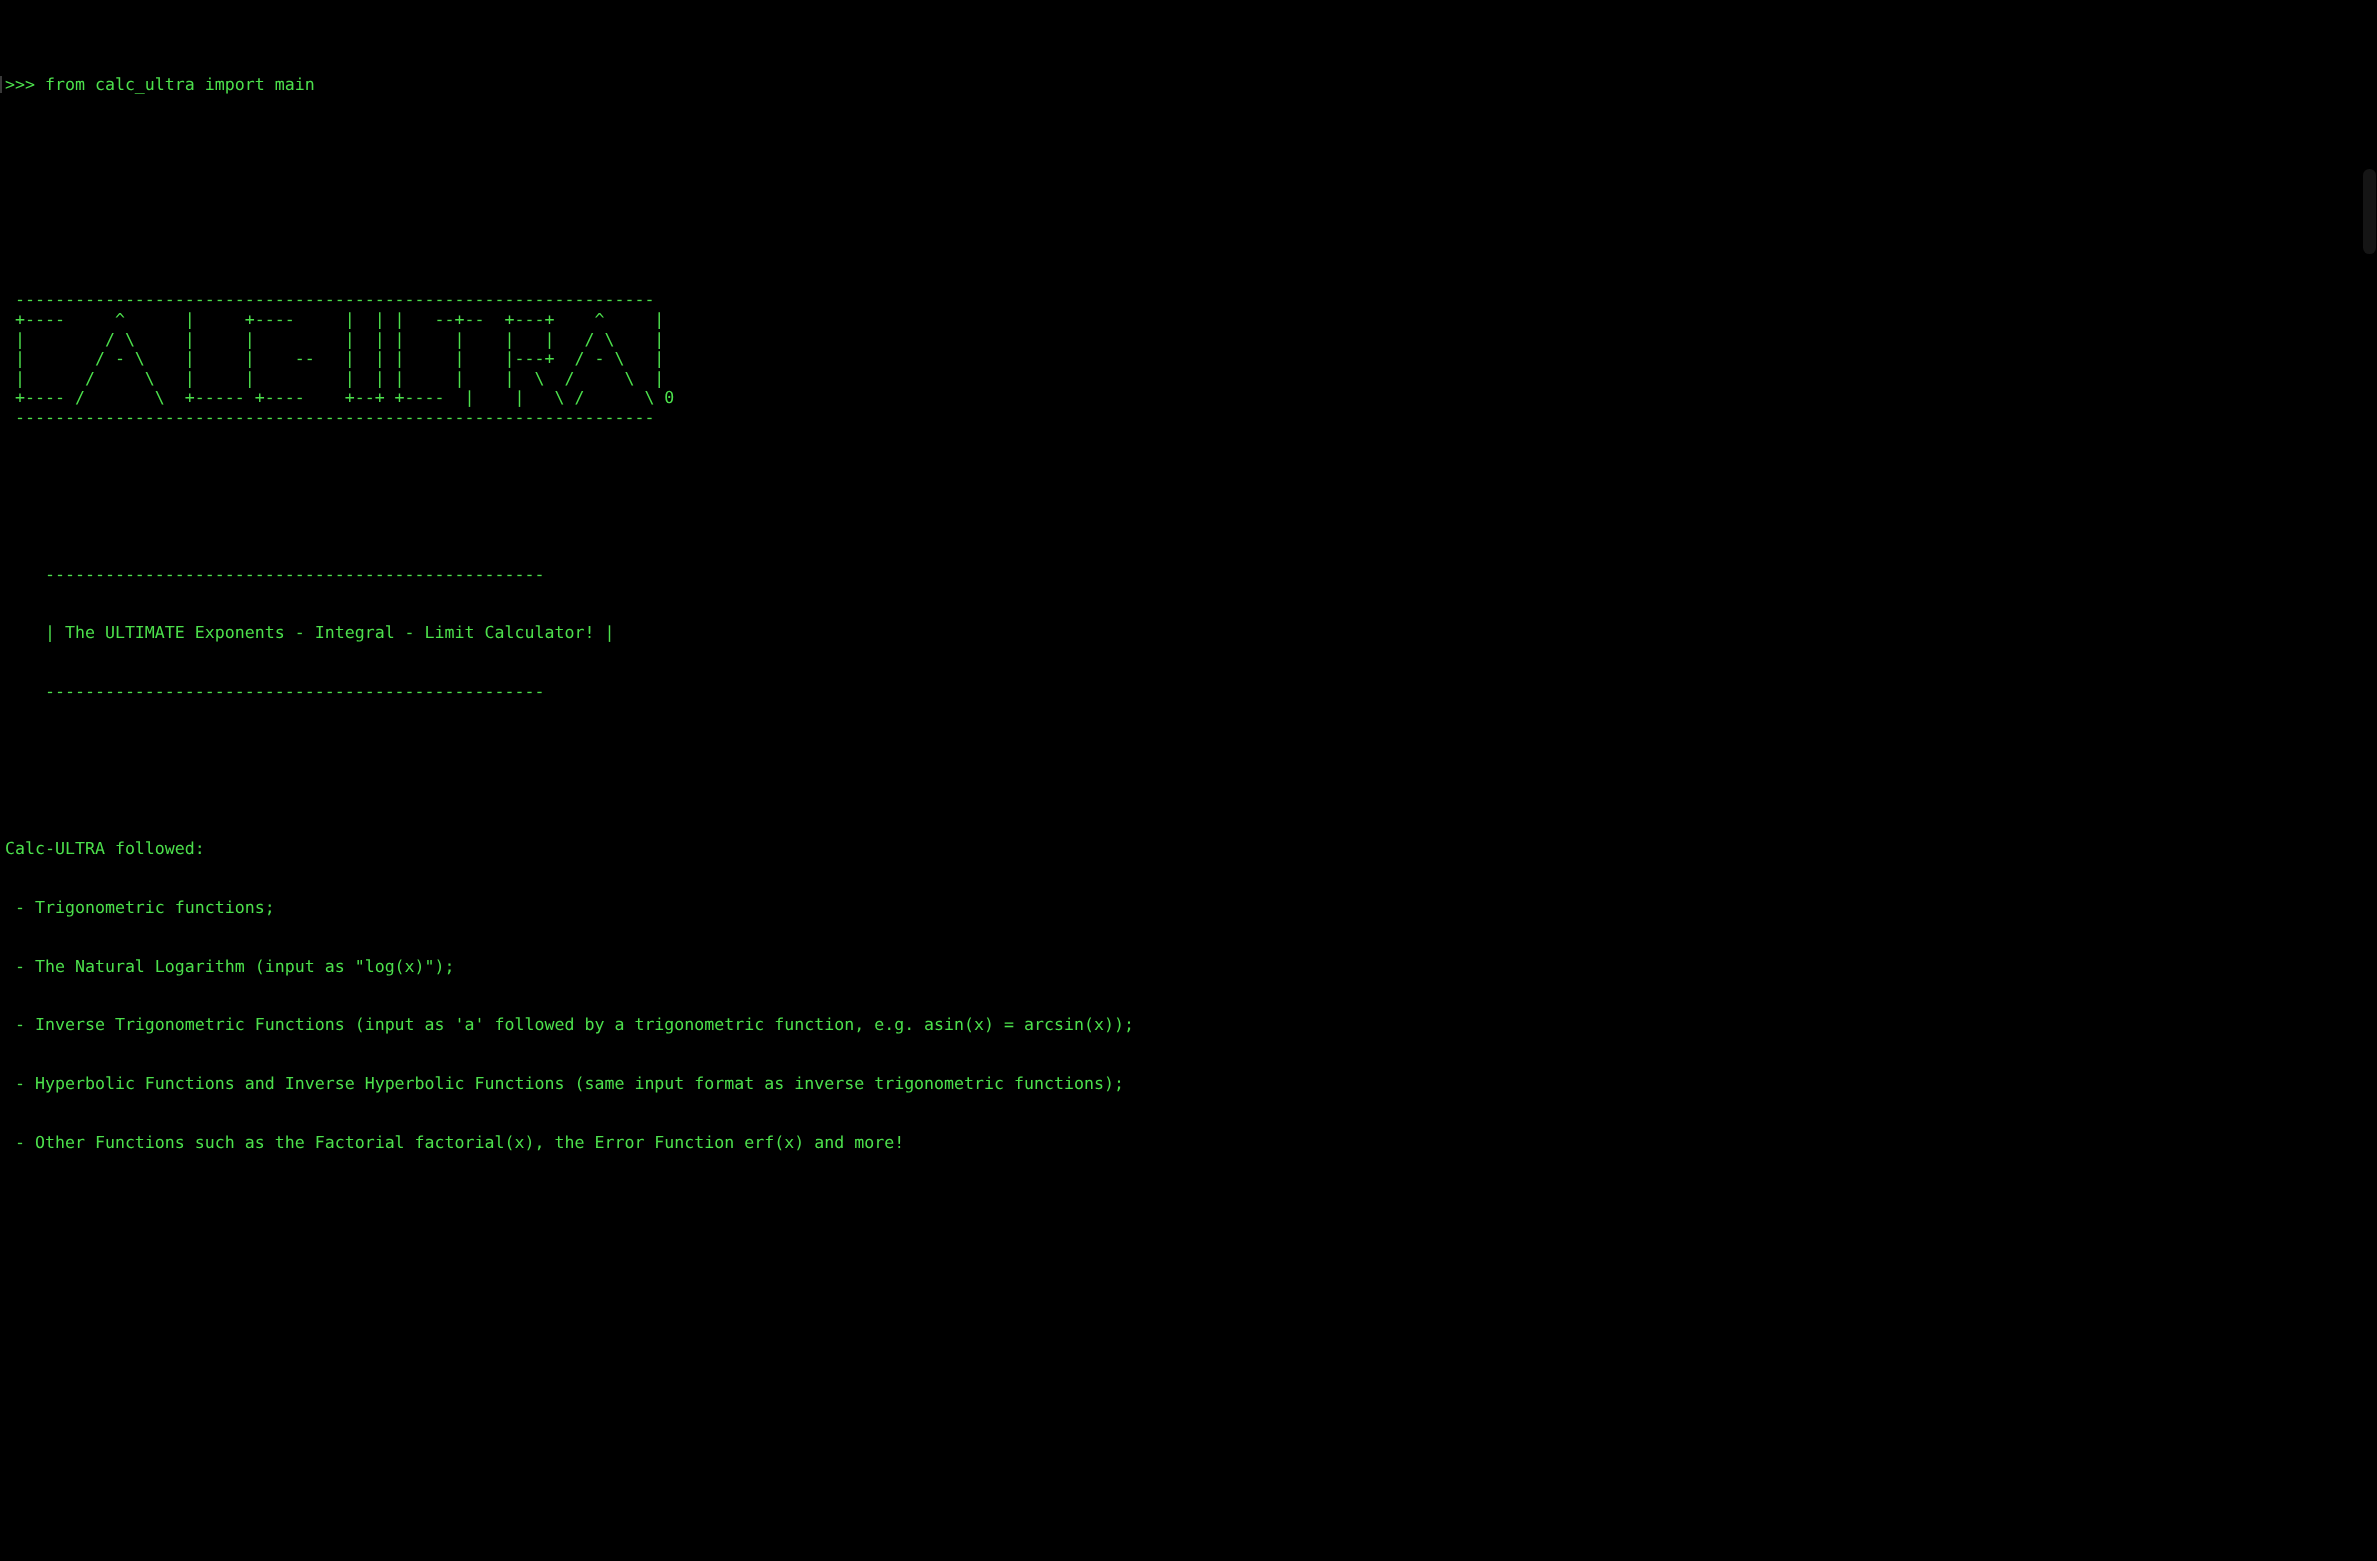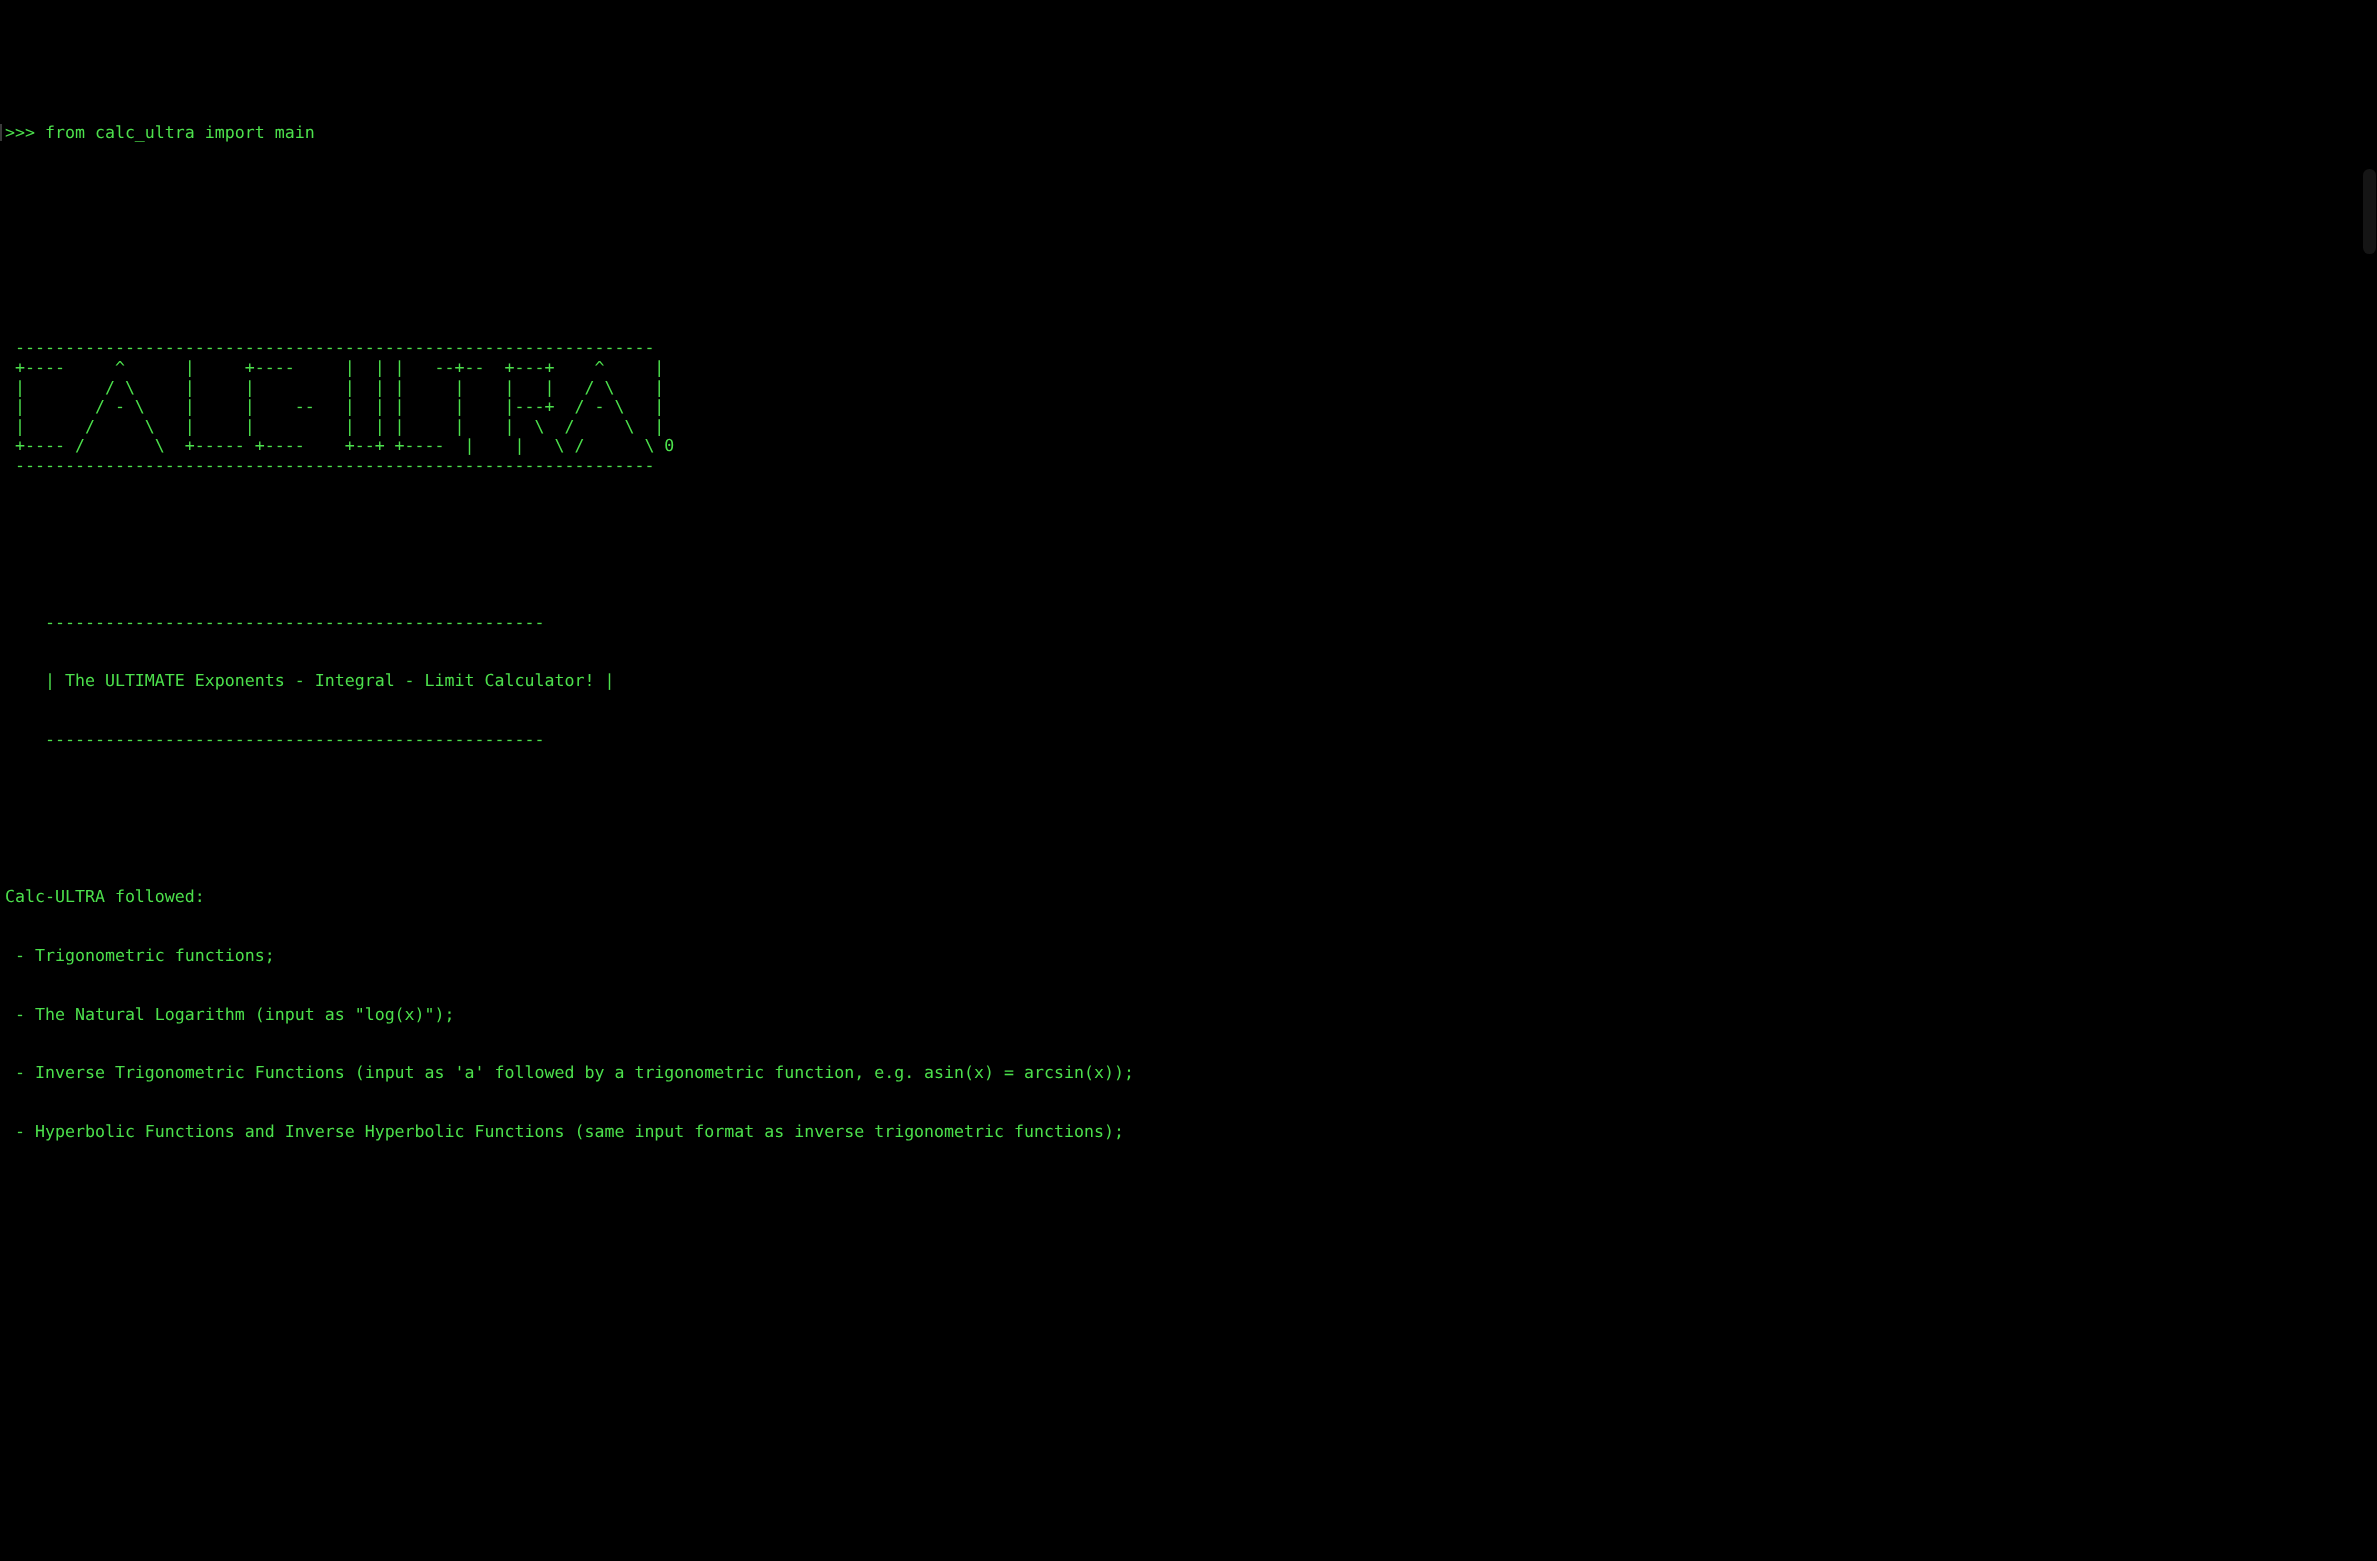--- a/index.html
+++ b/index.html
@@ -12,21 +12,21 @@
     height: 1562px;
     overflow: hidden;
     font-family: "DejaVu Sans Mono", "Liberation Mono", monospace;
   }
   #terminal {
     position: relative;
     width: 2377px;
     height: 1490px;
     background: #000000;
     box-sizing: border-box;
-    padding: 64px 0 0 0;
+    padding: 16px 0 0 0;
   }
   .term-body {
     font-family: "DejaVu Sans Mono", "Liberation Mono", monospace;
     font-size: 16.6px;
     line-height: 19.6px;
     color: #4ce04c;
     white-space: pre;
     letter-spacing: 0px;
     padding-left: 5px;
     text-rendering: geometricPrecision;
@@ -91,20 +91,21 @@
     <div>    | The ULTIMATE Exponents - Integral - Limit Calculator! |</div>
     <div>    --------------------------------------------------</div>
 
     <span class="blank"></span>
 
     <div>Calc-ULTRA followed:</div>
     <div> - Trigonometric functions;</div>
     <div> - The Natural Logarithm (input as "log(x)");</div>
     <div> - Inverse Trigonometric Functions (input as 'a' followed by a trigonometric function, e.g. asin(x) = arcsin(x));</div>
     <div> - Hyperbolic Functions and Inverse Hyperbolic Functions (same input format as inverse trigonometric functions);</div>
+    <div> - Other Functions such as the Factorial factorial(x), the Error Function erf(x) and more!</div>
 
     <span class="blank"></span>
 
 
     <span class="blank"></span>
 
     
     
     
     

